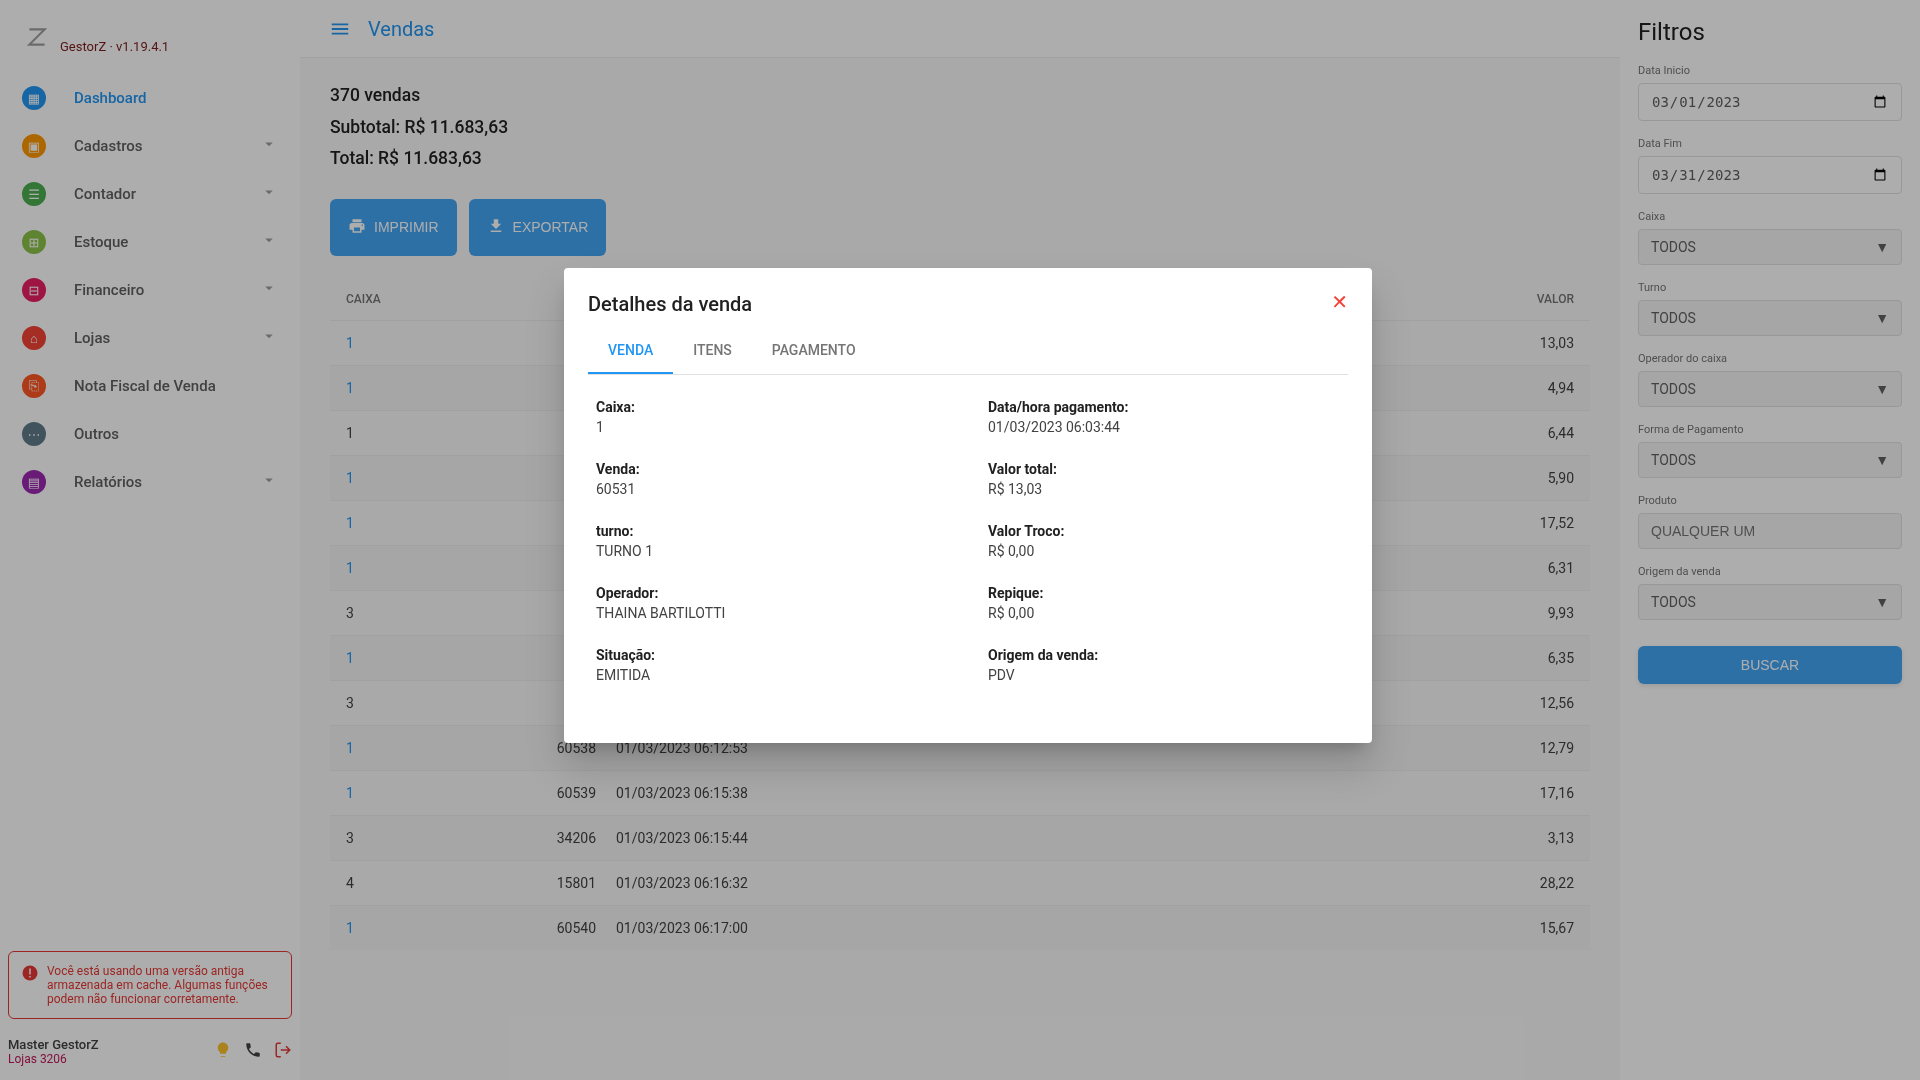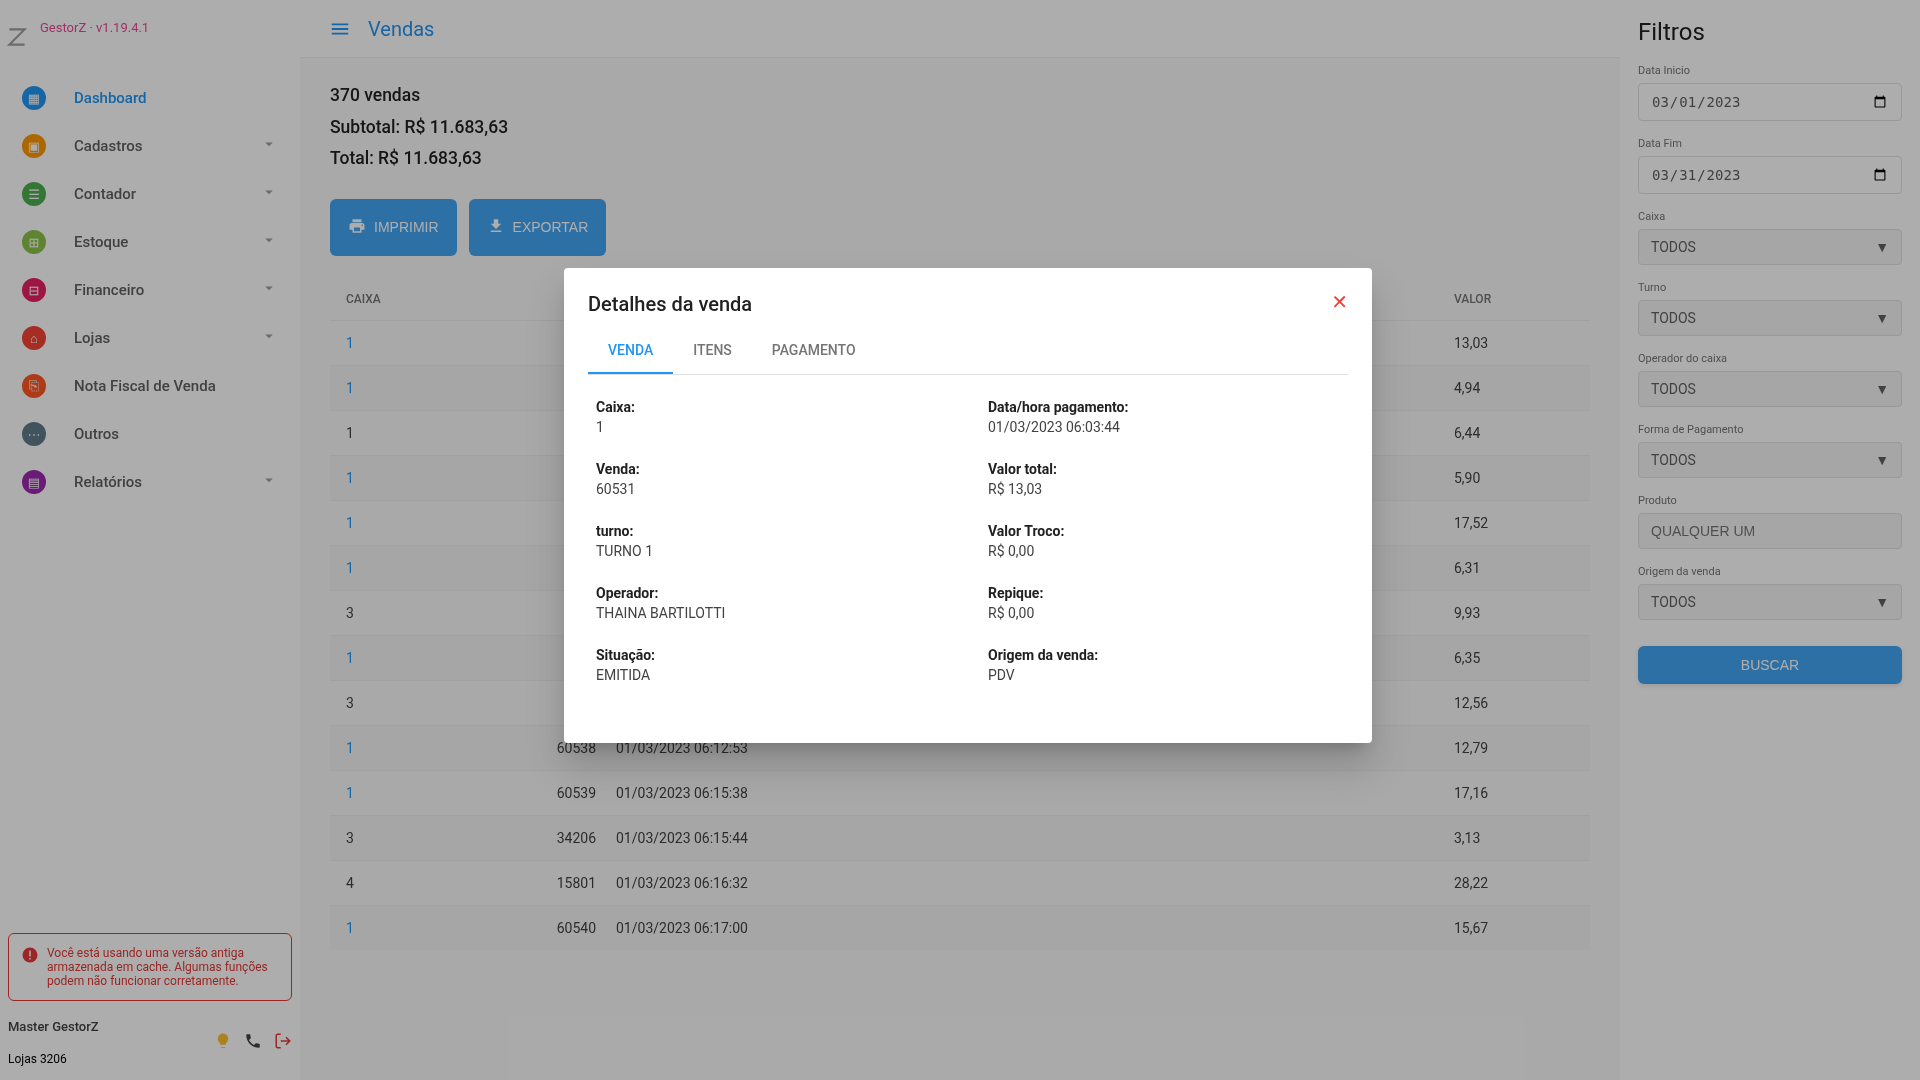--- a/index.html
+++ b/index.html
@@ -1,36 +1,36 @@
 <!DOCTYPE html>
 <html><head>
 <meta charset="utf-8">
 <style>
 * { box-sizing: border-box; margin: 0; padding: 0; }
 body { font-family: Roboto, -apple-system, BlinkMacSystemFont, "Segoe UI", sans-serif; font-size: 14px; color: #212121; background: #fafafa; width: 1920px; height: 1080px; overflow: hidden; position: relative; }
 
 
 .sidebar { position: absolute; left: 0; top: 0; width: 300px; height: 1080px; background: #fff; display: flex; flex-direction: column; }
-.logo-area { display: flex; align-items: flex-start; padding: 20px 0; color: #ec4899; font-size: 13px; }
+.logo-area { display: flex; align-items: flex-end; padding: 20px 20px; color: #7f1d1d; font-size: 13px; }
 .logo-area .logo { width: 34px; height: 34px; display: flex; align-items: center; justify-content: center; margin-right: 6px; }
 .logo-area .logo svg { width: 26px; height: 26px; stroke: #9e9e9e; stroke-width: 2; fill: none; }
 
 .nav { list-style: none; flex: 1; }
 .nav li { display: flex; align-items: center; padding: 12px 22px; color: #616161; cursor: pointer; font-size: 15px; font-weight: 500; }
 .nav li.active { color: #2196f3; }
 .nav li .nav-icon { width: 24px; height: 24px; margin-right: 28px; display: inline-flex; align-items: center; justify-content: center; border-radius: 50%; }
 .nav li .chevron { margin-left: auto; color: #9e9e9e; }
 
 .cache-warning { margin: 8px; padding: 12px; border: 1px solid #e53935; color: #e53935; border-radius: 6px; font-size: 12px; display: flex; gap: 8px; }
 .cache-warning .warn-icon { flex-shrink: 0; }
 
 .user-area { padding: 10px 8px 14px; display: flex; align-items: center; }
 .user-text { flex: 1; }
 .user-name { font-size: 13px; font-weight: 500; color: #424242; }
-.user-store { font-size: 12px; color: #000000; margin-top: 18px; }
+.user-store { font-size: 12px; color: #be185d; }
 .user-icons { display: flex; gap: 12px; color: #424242; }
 .bulb { color: #fbc02d; }
 .logout { color: #e53935; }
 
 
 .header { position: absolute; left: 300px; top: 0; right: 0; height: 58px; background: #fff; display: flex; align-items: center; padding: 0 20px; border-bottom: 1px solid #eee; }
 .hamburger { width: 40px; height: 40px; display: flex; align-items: center; justify-content: center; color: #2196f3; cursor: pointer; }
 .page-title { color: #2196f3; font-size: 20px; font-weight: 400; margin-left: 8px; }
 .store-chip { margin-left: auto; background: #e3f2fd; color: #2196f3; border-radius: 20px; padding: 8px 18px; font-size: 13px; font-weight: 500; display: flex; align-items: center; gap: 8px; }
 .filter-btn { width: 40px; height: 40px; border-radius: 50%; background: #eceff1; display: flex; align-items: center; justify-content: center; margin-left: 12px; color: #2196f3; cursor: pointer; }
@@ -41,21 +41,21 @@
 .summary p { font-size: 17.5px; font-weight: 500; color: #212121; line-height: 1.8; }
 
 .action-buttons { display: flex; gap: 12px; margin-bottom: 22px; }
 .btn-primary { background: #42a5f5; color: #fff; border: none; border-radius: 6px; padding: 18px 18px; font-size: 14px; font-weight: 500; display: flex; align-items: center; gap: 8px; cursor: pointer; }
 
 .table { width: 100%; }
 .thead { display: flex; padding: 14px 16px; font-size: 12px; color: #757575; font-weight: 500; }
 .col-caixa { width: 130px; }
 .col-venda { width: 140px; text-align: right; padding-right: 20px; }
 .col-data { flex: 1; }
-.col-valor { width: 120px; text-align: left; }
+.col-valor { width: 120px; text-align: right; }
 .trow { display: flex; padding: 14px 16px; font-size: 14px; color: #424242; border-top: 1px solid #eee; cursor: pointer; }
 .trow.highlight .col-caixa { color: #2196f3; }
 .trow.alt { background: #f5f5f5; }
 
 
 .filters { position: absolute; right: 0; top: 0; width: 300px; height: 1080px; background: #fff; padding: 18px; }
 .filters h2 { font-size: 24px; font-weight: 400; margin-bottom: 18px; color: #212121; }
 .fg { margin-bottom: 16px; }
 .fg label { font-size: 11px; color: #757575; display: block; margin-bottom: 6px; }
 .fg input[type="date"], .fg .select, .fg input[type="text"] { width: 100%; padding: 9px 12px; border: 1px solid #e0e0e0; background: #f5f5f5; border-radius: 4px; font-size: 14px; color: #616161; }

